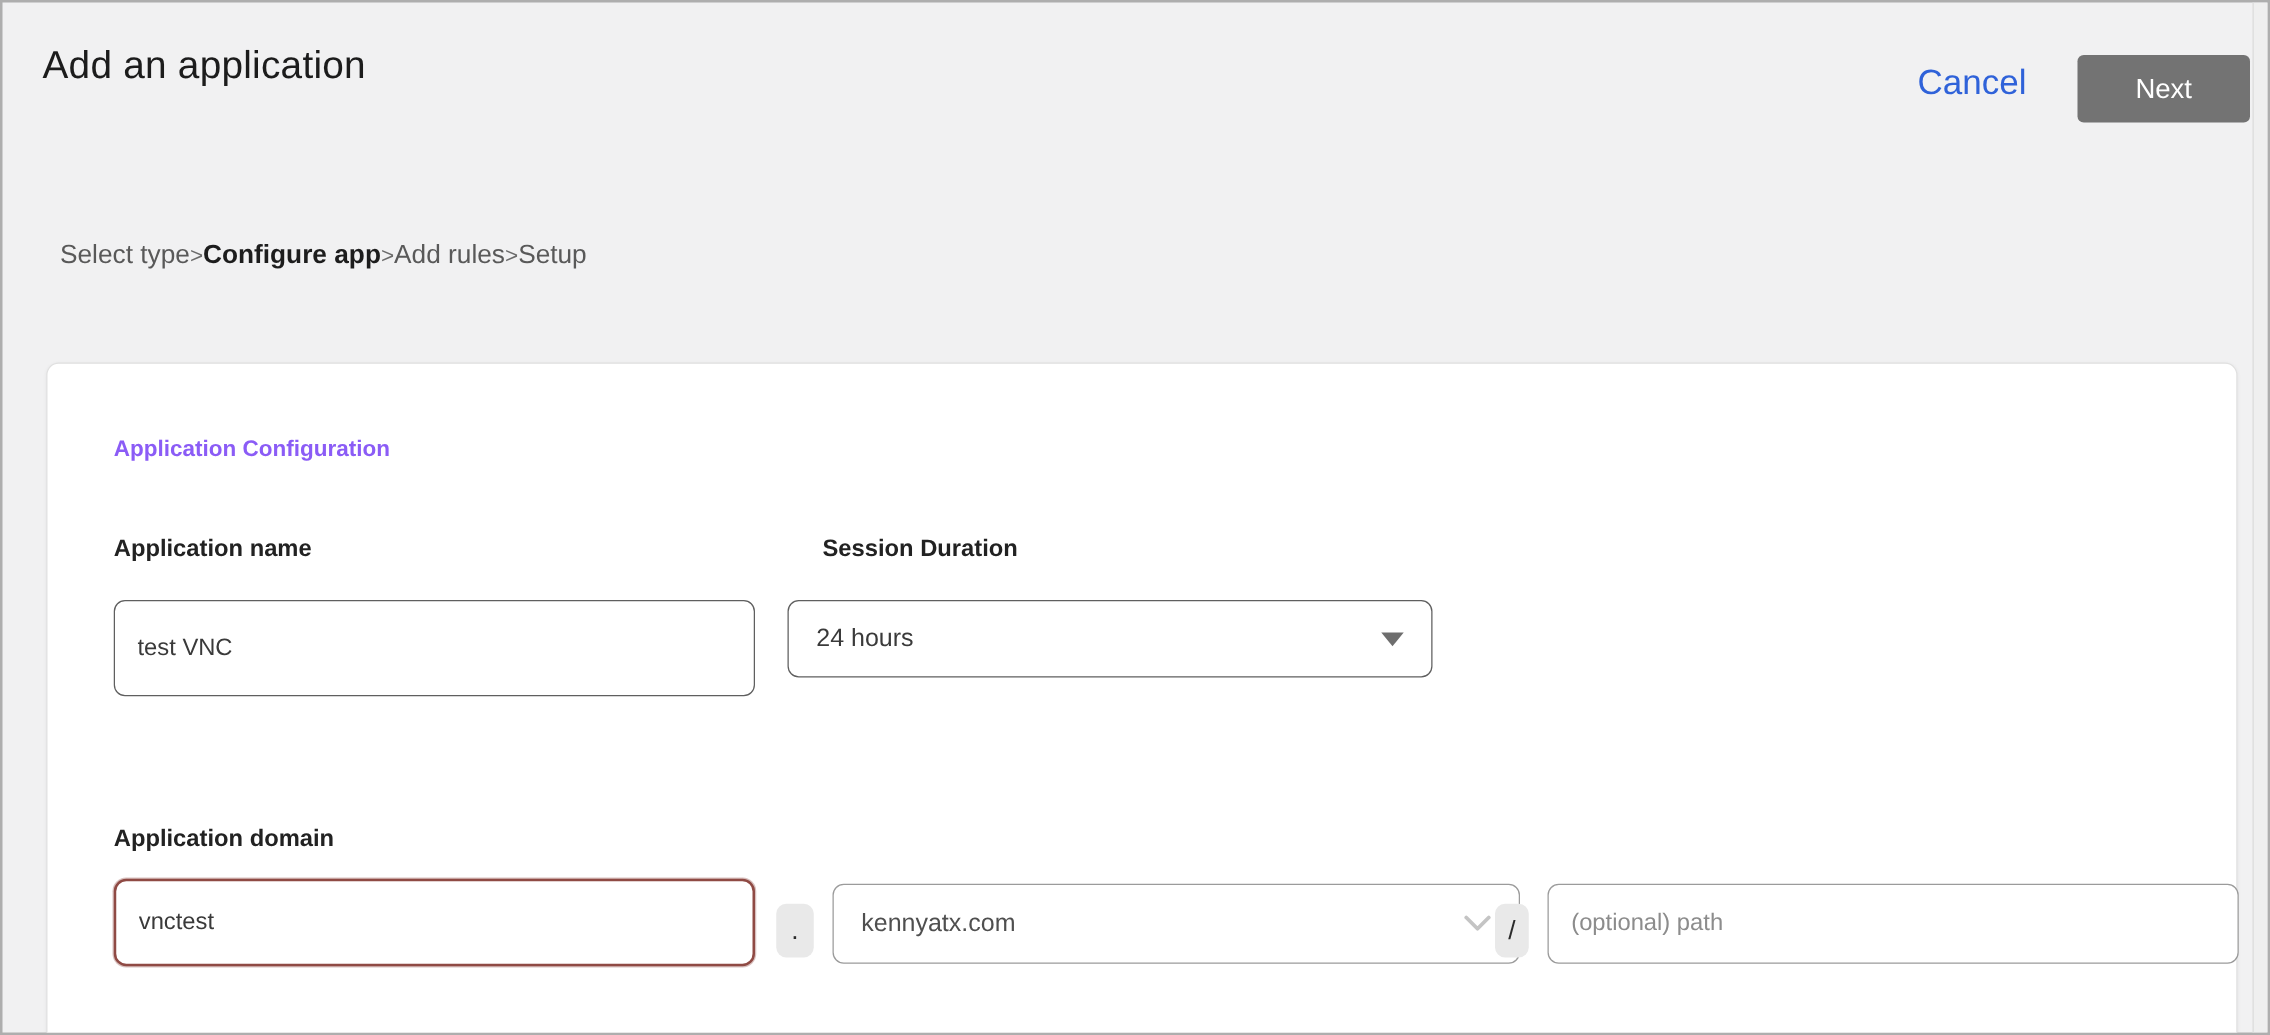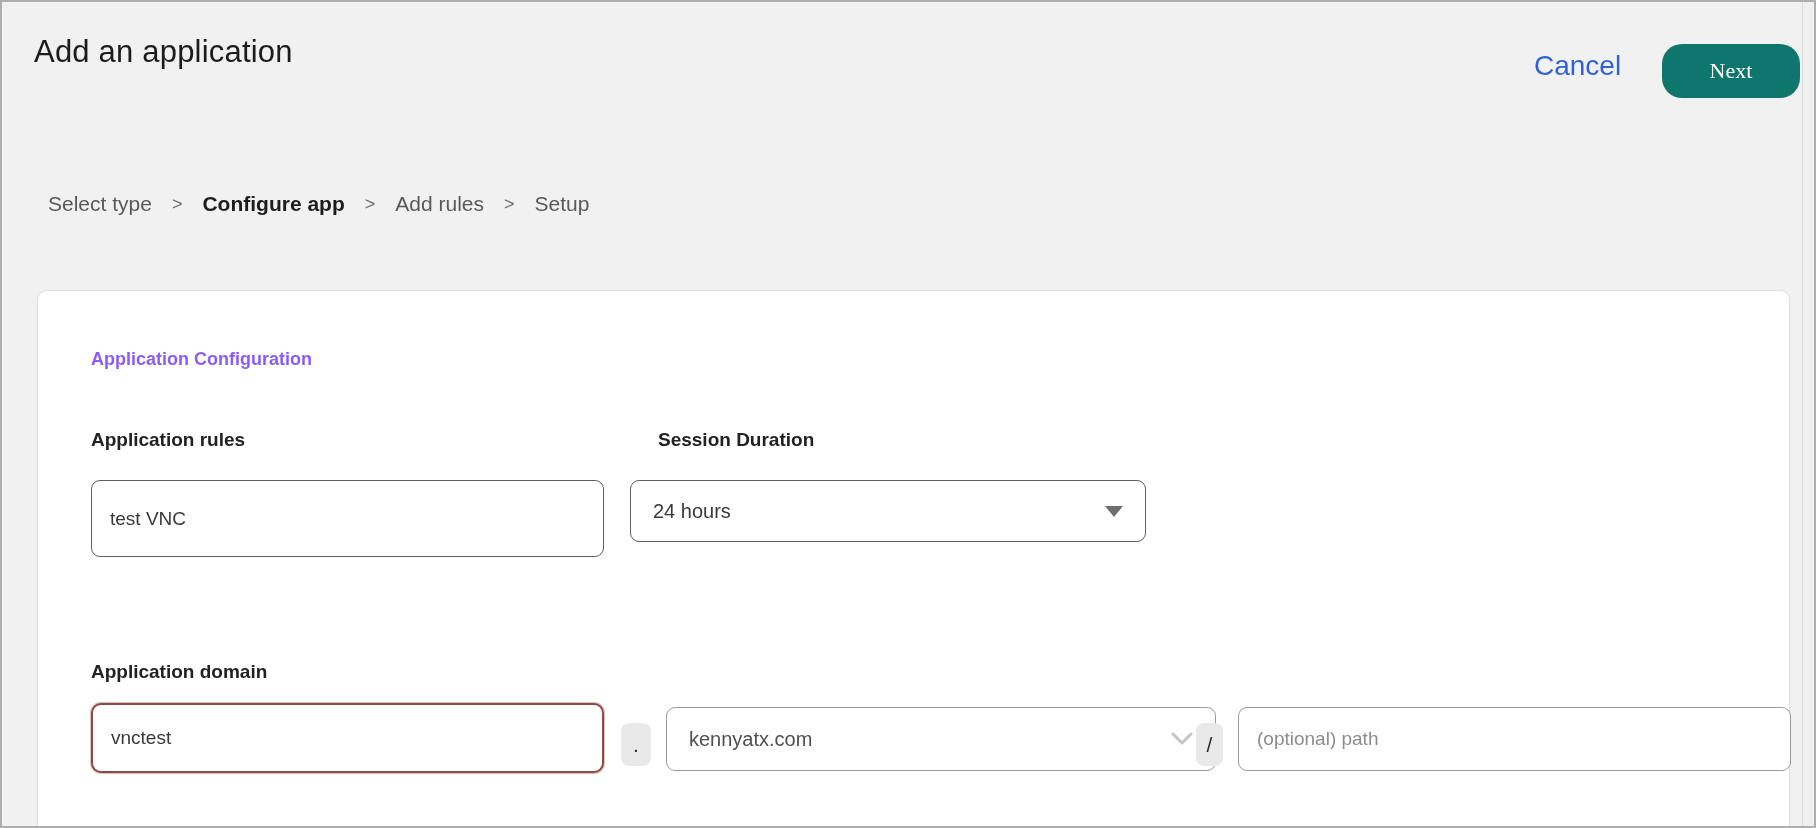--- a/index.html
+++ b/index.html
@@ -35,38 +35,37 @@
     background: none;
     border: none;
     font-family: inherit;
   }
   .next-button {
     position: absolute;
     left: 1660px;
     top: 42px;
     width: 138px;
     height: 54px;
-    background: #0f766e;
+    background: #737373;
     color: #ffffff;
     font-size: 22px;
-    font-family: Liberation Serif, serif;
+    font-family: Liberation Sans, sans-serif;
     border: none;
-    border-radius: 20px;
+    border-radius: 5px;
     cursor: pointer;
     text-align: center;
   }
 
   
   .breadcrumb {
     position: absolute;
     left: 46px;
     top: 190px;
     display: flex;
     align-items: center;
-    gap: 20px;
     font-size: 21px;
     color: #595959;
   }
   .breadcrumb .step { color: #595959; cursor: default; }
   .breadcrumb .step.active { color: #1d1d1d; font-weight: 700; }
   .breadcrumb .sep { color: #6b6b6b; font-size: 18px; }
 
   
   .card {
     position: absolute;
@@ -195,21 +194,21 @@
     <span class="sep">&gt;</span>
     <span class="step">Add rules</span>
     <span class="sep">&gt;</span>
     <span class="step">Setup</span>
   </nav>
 
   <section class="card">
 
     <h2 class="section-title">Application Configuration</h2>
 
-    <label class="field-label lbl-app-name">Application rules</label>
+    <label class="field-label lbl-app-name">Application name</label>
     <input class="text-input input-app-name" type="text" value="test VNC" style="">
 
     <label class="field-label lbl-session">Session Duration</label>
     <div class="select-box select-session">
       <span>24 hours</span>
       <span class="caret-down"></span>
     </div>
 
     <label class="field-label lbl-domain">Application domain</label>
 

